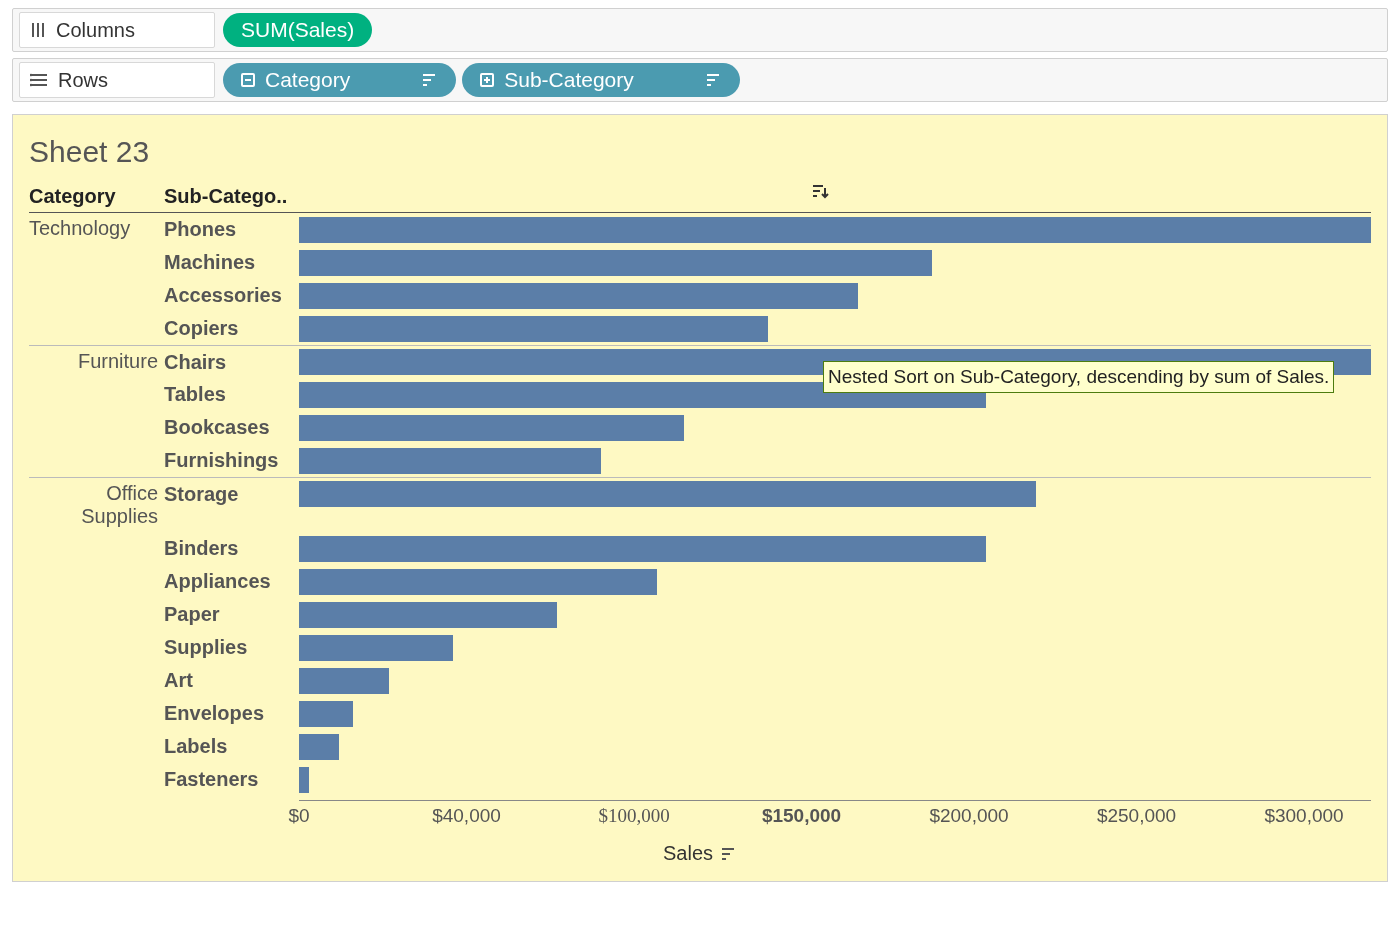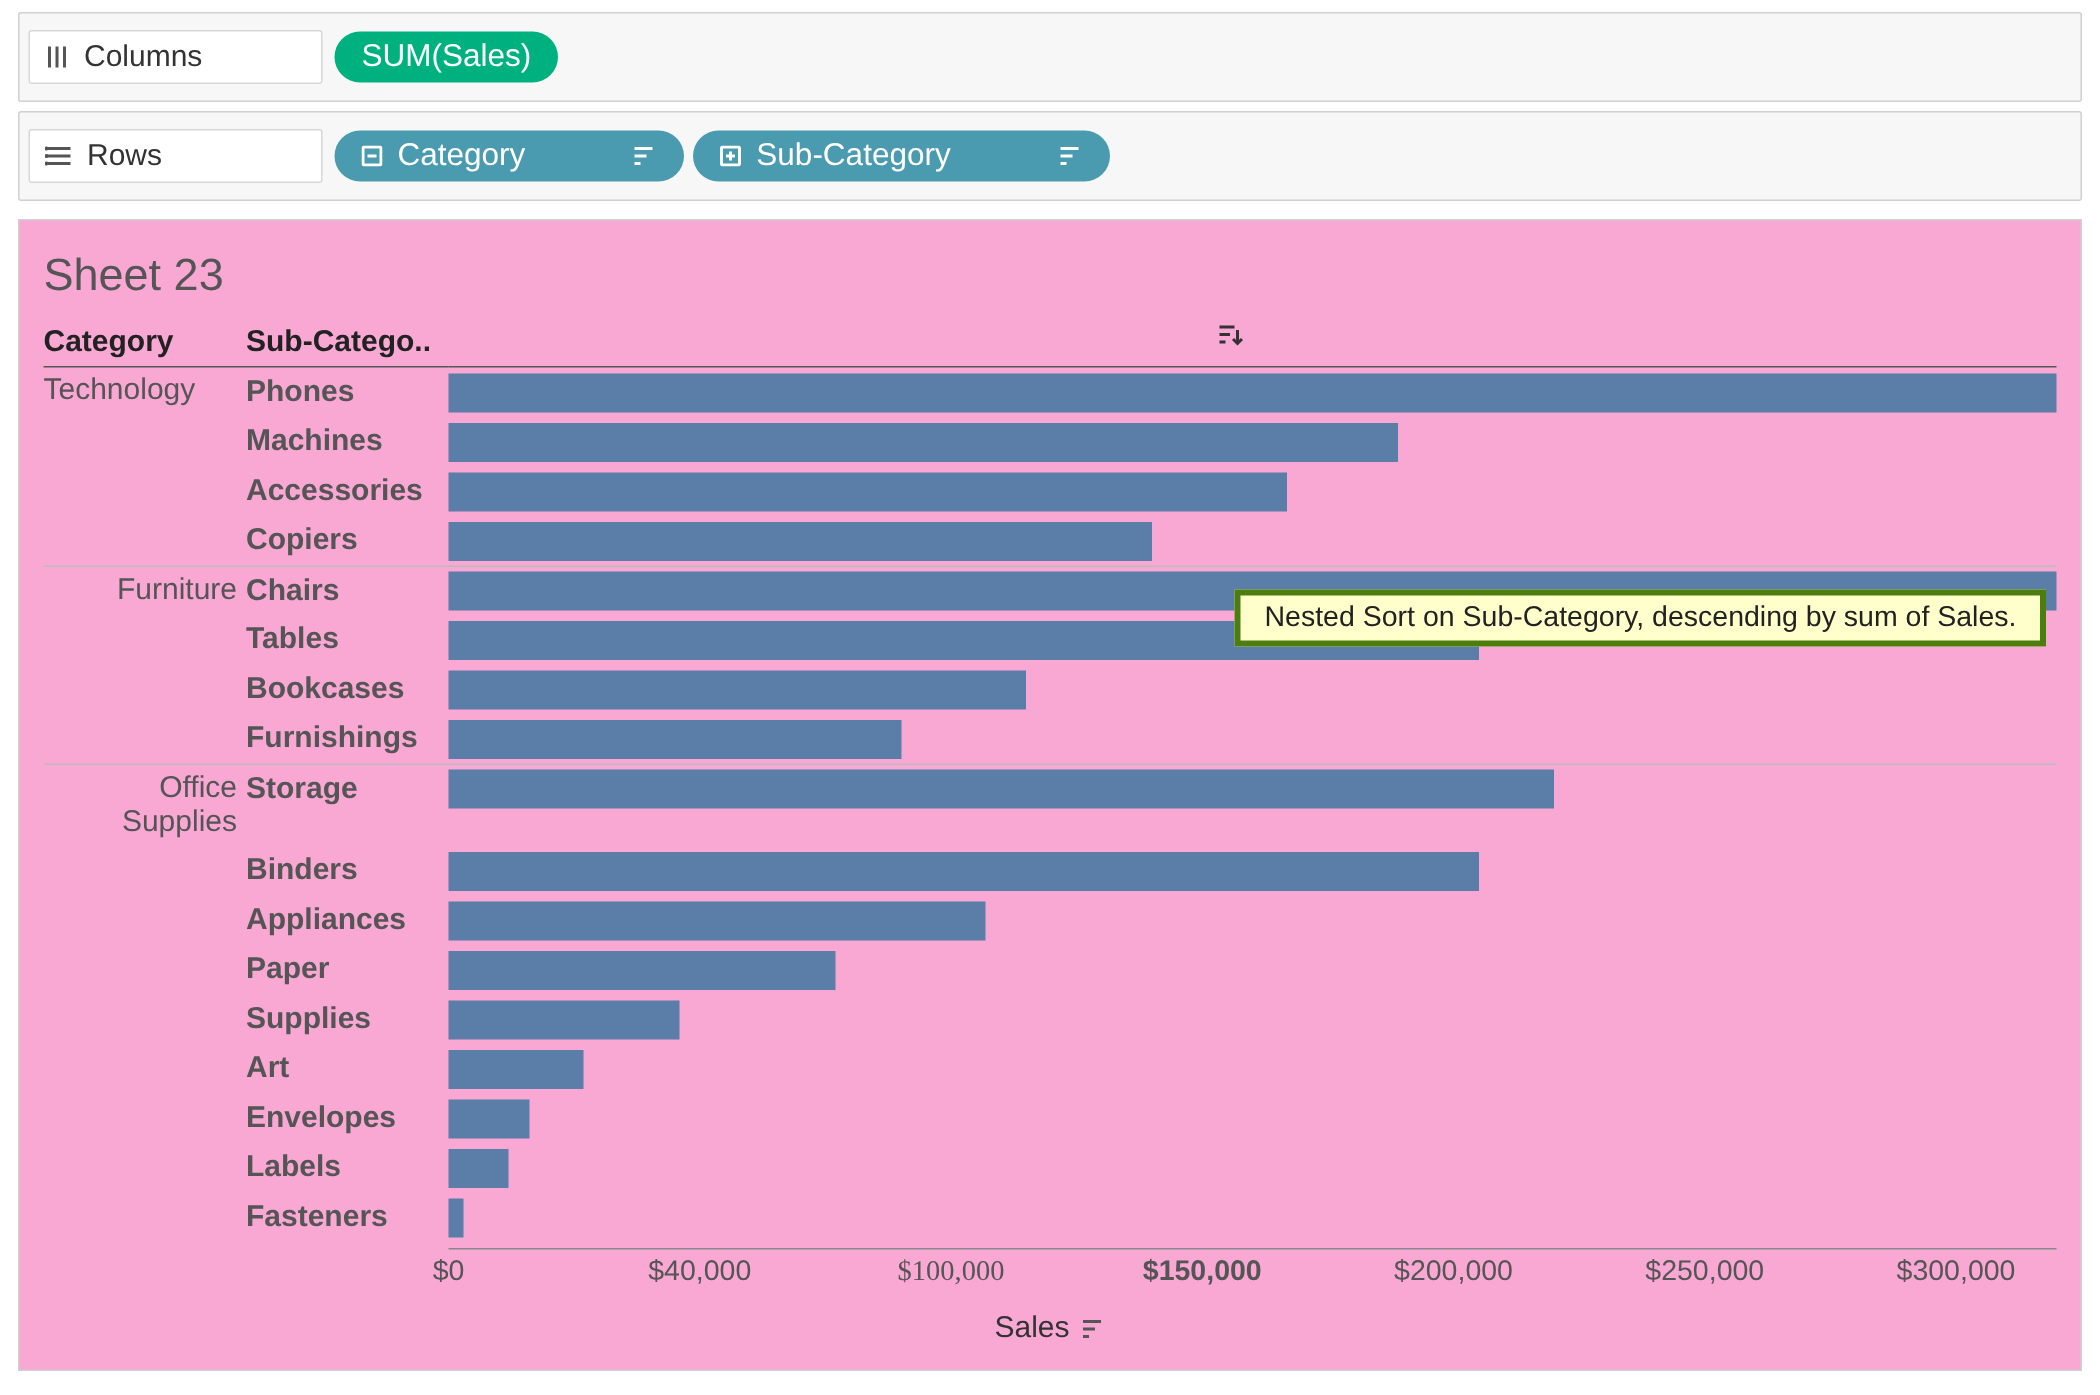--- a/index.html
+++ b/index.html
@@ -16,21 +16,21 @@
     padding: 8px 12px 8px 12px;
   }
   .shelf {
     display: flex;
     align-items: center;
     gap: 8px;
     background: #f7f7f7;
     border: 1px solid #d0d0d0;
     border-radius: 2px;
     padding: 4px 6px;
-    height: 60px;
+    height: 44px;
   }
   .shelf-label-wrap {
     display: flex;
     align-items: center;
     gap: 10px;
     width: 196px;
     background: #fff;
     border: 1px solid #d8d8d8;
     border-radius: 2px;
     height: 36px;
@@ -59,21 +59,21 @@
   }
   .pill.measure { background: #00b180; }
   .pill.dimension { background: #4b9bb0; }
   .pill .pill-icon { display: flex; align-items: center; }
   .pill .pill-sort { margin-left: 62px; }
   .pill .pill-icon svg { stroke: #fff; fill: none; stroke-width: 2; }
 
   .sheet-area {
     margin: 4px 12px 12px 12px;
     border: 1px solid #d0d0d0;
-    background: #f9a8d4;
+    background: #fef9c3;
     padding: 20px 16px 16px 16px;
     position: relative;
   }
   .sheet-title {
     font-size: 30px;
     font-weight: 300;
     color: #555;
     margin-bottom: 16px;
   }
   .chart-grid {
@@ -99,22 +99,22 @@
     display: flex;
     align-items: center;
     justify-content: center;
     color: #333;
   }
   .tooltip {
     position: absolute;
     left: 810px;
     top: 246px;
     background: #ffffcc;
-    border: 4px solid #4d7c0f;
-    padding: 4px 16px;
+    border: 1px solid #4d7c0f;
+    padding: 4px 4px;
     font-size: 19px;
     color: #222;
     white-space: nowrap;
     z-index: 10;
   }
   .cat-cell {
     color: #555;
     padding: 4px 6px 4px 0;
     border-top: 1px solid #bbb;
   }

